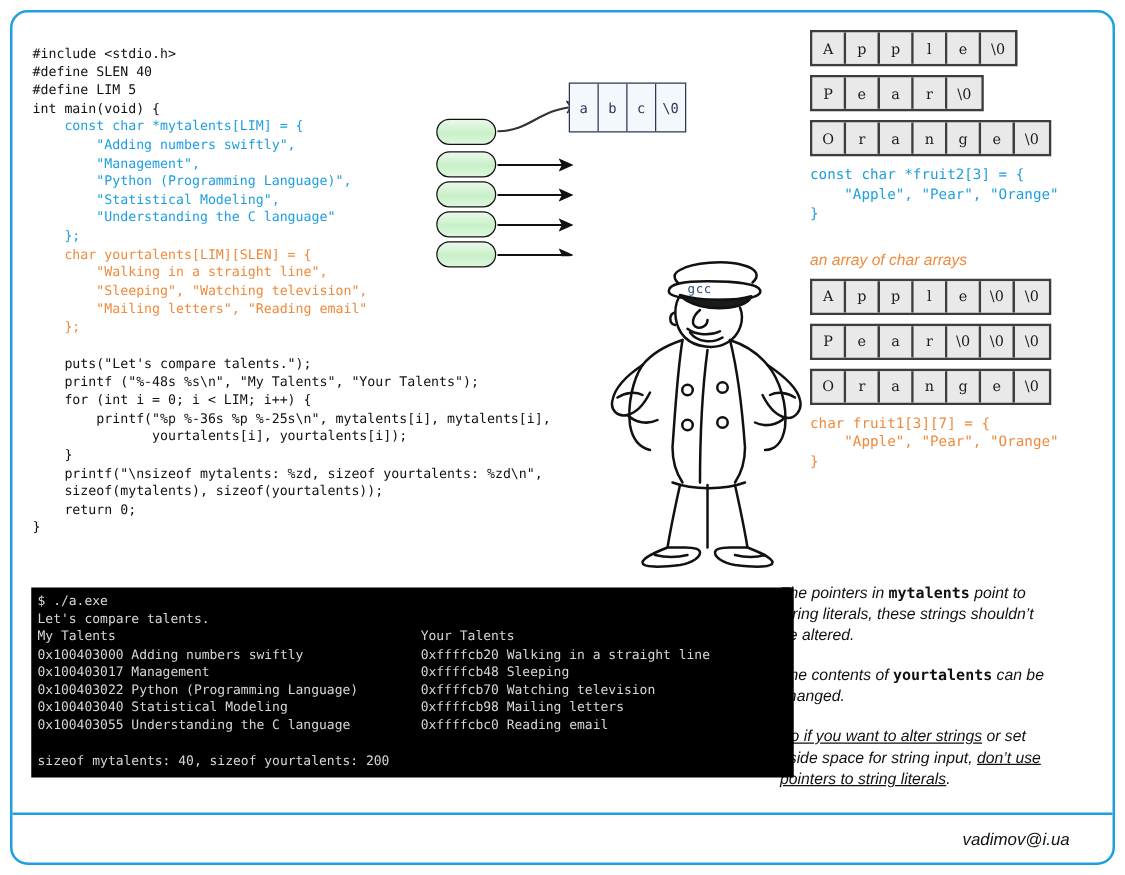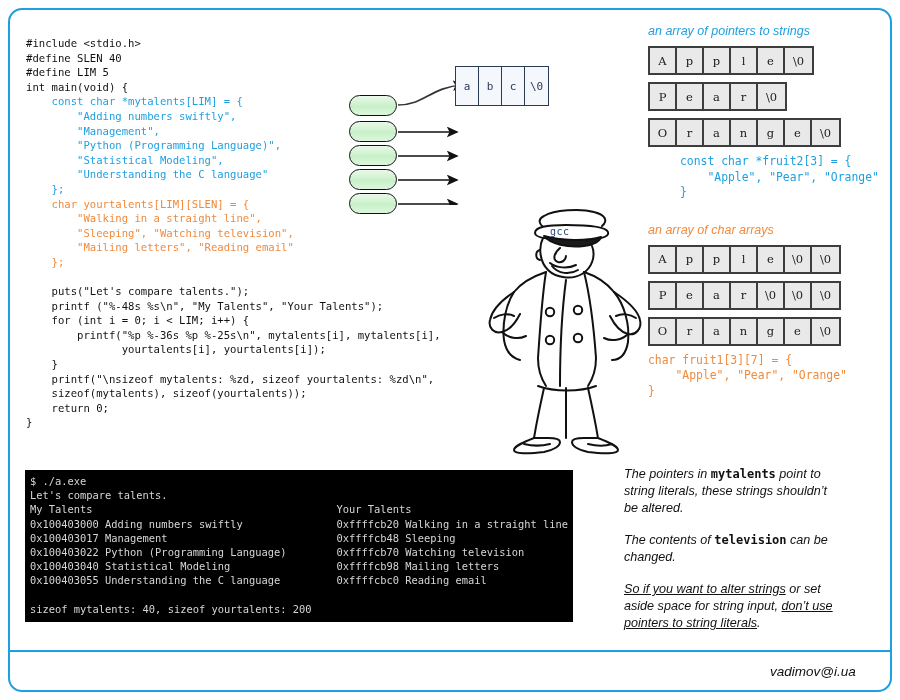--- a/index.html
+++ b/index.html
@@ -130,21 +130,21 @@
   }
   .cellrow .cell:last-child { border-right: none; }
 
   .code-snippet {
     font-family: "DejaVu Sans Mono", monospace;
     font-size: 11.4px;
     line-height: 15.5px;
     white-space: pre;
     margin-top: 5px;
   }
-  .code-snippet.blue   { color: #1e9fe0; margin-left: 32px; }
+  .code-snippet.blue   { color: #1e9fe0; }
   .code-snippet.orange { color: #f08a3c; }
 
   
   #notes {
     position: absolute;
     left: 624px; top: 466px;
     width: 216px;
     font-family: "Liberation Sans", sans-serif;
     font-style: italic;
     font-size: 12.6px;
@@ -162,21 +162,21 @@
     font-family: Liberation Sans, sans-serif;
     font-style: italic;
     font-size: 13.5px;
     color: #111;
   }
 
   
   #terminal {
     position: absolute;
     left: 25px; top: 470px;
-    width: 548px; height: 152px;
+    width: 610px; height: 152px;
     background: #000000;
     color: #d6d6d6;
     font-family: "DejaVu Sans Mono", monospace;
     font-size: 10.4px;
     line-height: 14.2px;
     white-space: pre;
     padding: 4px 0 0 5px;
     overflow: hidden;
   }
 
@@ -280,21 +280,20 @@
         <path d="M110,238 C120,242 130,246 130,250 C130,254 116,254 100,252 C90,250 84,246 84,242 C84,239 90,238 96,238 Z" fill="#fff"></path>
         <path d="M36,244 C44,246 54,246 62,244"></path>
         <path d="M100,244 C108,246 118,246 124,244"></path>
       </g>
     </svg>
     <div id="gcc-label">gcc</div>
   </div>
 
   <div id="right-col">
 
-    <div class="caption blue">an array of pointers to strings</div>
     <div id="pointer-rows">
         <div class="cellrow">
           <div class="cell">A</div>
           <div class="cell">p</div>
           <div class="cell">p</div>
           <div class="cell">l</div>
           <div class="cell">e</div>
           <div class="cell">\0</div>
         </div>
         <div class="cellrow">
@@ -348,21 +347,21 @@
           <div class="cell">\0</div>
         </div>
       </div>
     <div class="code-snippet orange">char fruit1[3][7] = {
     "Apple", "Pear", "Orange"
 }</div>
   </div>
 
   <div id="notes">
       <p><span>The pointers in </span><b>mytalents</b><span> point to string literals, these strings shouldn’t be altered.</span></p>
-      <p><span>The contents of </span><b>television</b><span> can be changed.</span></p>
+      <p><span>The contents of </span><b>yourtalents</b><span> can be changed.</span></p>
       <p><u>So if you want to alter strings</u><span> or set aside space for string input, </span><u>don’t use pointers to string literals</u><span>.</span></p>
     </div>
 
   <div id="terminal"><div>$ ./a.exe</div><div>Let's compare talents.</div><div>My Talents                                       Your Talents</div><div>0x100403000 Adding numbers swiftly               0xffffcb20 Walking in a straight line</div><div>0x100403017 Management                           0xffffcb48 Sleeping</div><div>0x100403022 Python (Programming Language)        0xffffcb70 Watching television</div><div>0x100403040 Statistical Modeling                 0xffffcb98 Mailing letters</div><div>0x100403055 Understanding the C language         0xffffcbc0 Reading email</div><div>&nbsp;</div><div>sizeof mytalents: 40, sizeof yourtalents: 200</div></div>
 
   <div id="signature">vadimov@i.ua</div>
 
 </div>
 
 </body></html>

